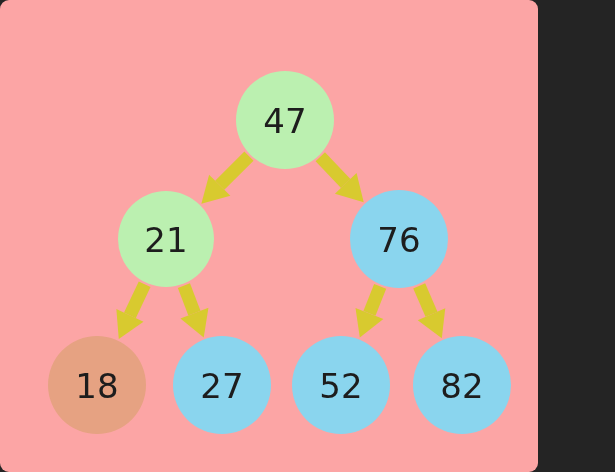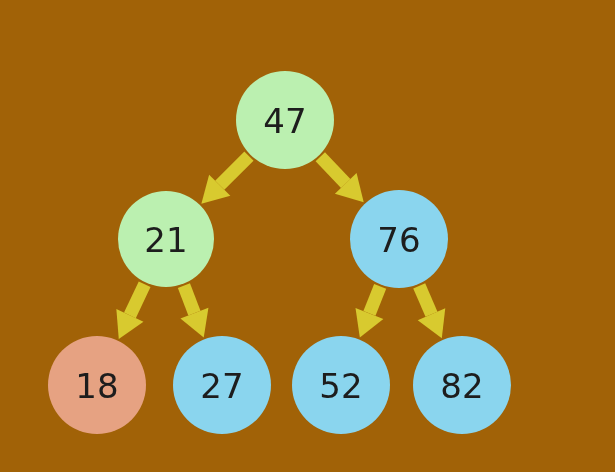--- a/index.html
+++ b/index.html
@@ -2,25 +2,26 @@
 <html><head>
 <meta charset="utf-8">
 <style>
   html, body {
     margin: 0;
     padding: 0;
     background: #242424;
   }
   #canvas-wrap {
     position: relative;
-    width: 615px;
+    width: 538px;
     height: 472px;
-    background: #a16207;
+    background: #fca5a5;
     overflow: hidden;
     font-family: "DejaVu Sans", sans-serif;
+    border-radius: 9px;
   }
   svg#tree-svg {
     position: absolute;
     top: 0;
     left: 0;
     width: 615px;
     height: 472px;
     display: block;
   }
   .node-circle {

